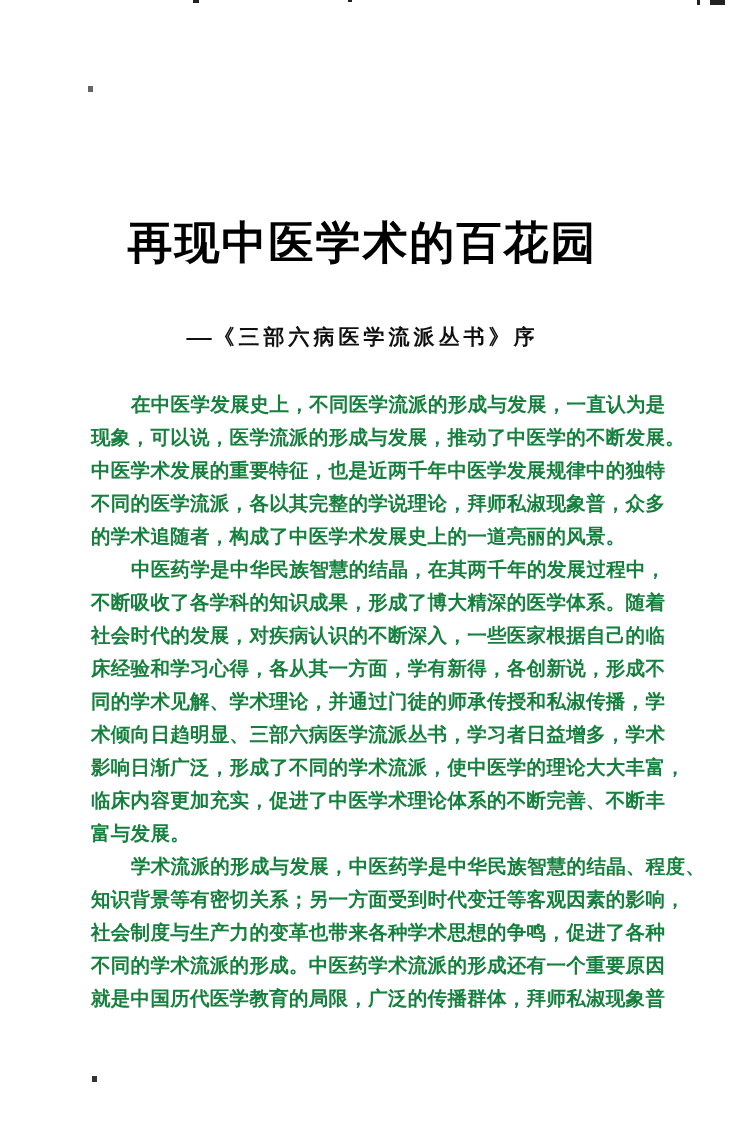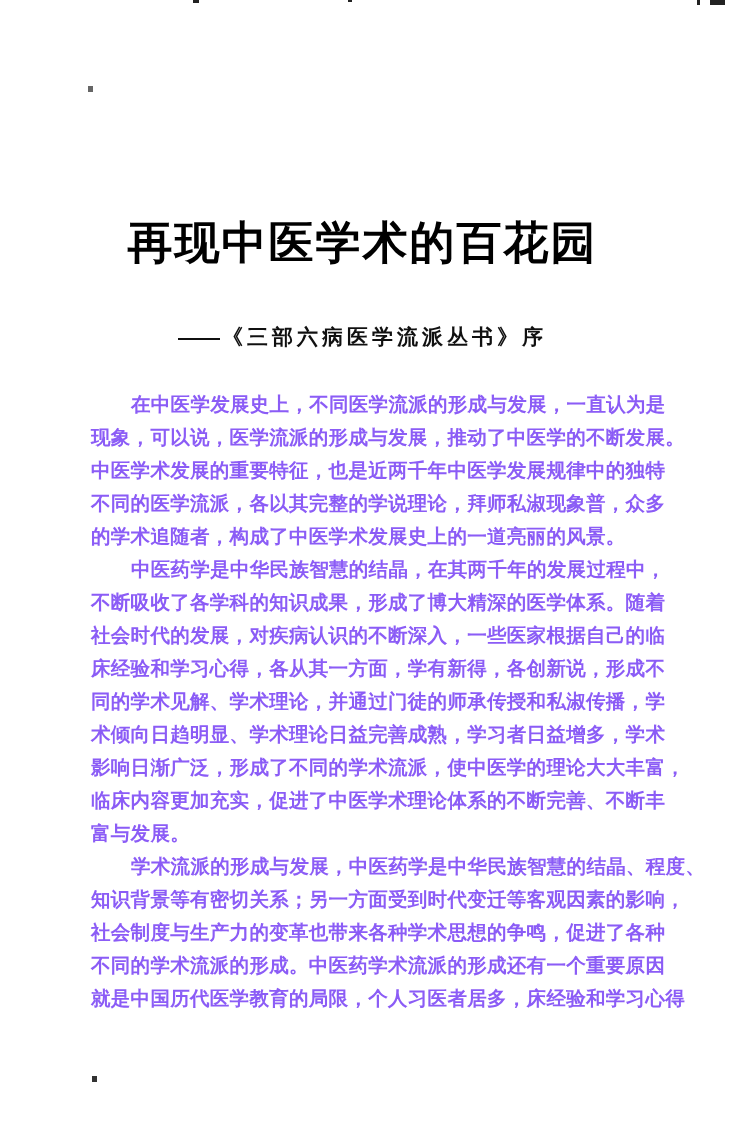--- a/index.html
+++ b/index.html
@@ -33,38 +33,38 @@
   
   .subtitle {
     position: absolute;
     top: 323px;
     left: 0;
     width: 100%;
     text-align: center;
     font-size: 21px;
     font-weight: 600;
     color: #101010;
-    font-family: Liberation Sans, sans-serif;
+    font-family: Liberation Mono, monospace;
   }
   .subtitle .dash {
     letter-spacing: 0;
     margin-right: 2px;
   }
   .subtitle .sub-text {
     letter-spacing: 4px;
   }
   
   .body-text {
     position: absolute;
     top: 388px;
     left: 91px;
     width: 578px;
     font-size: 19.5px;
     font-weight: 600;
-    color: #8b5cf6;
+    color: #15803d;
     font-family: "DejaVu Sans", sans-serif;
   }
   .para { margin: 0; padding: 0; }
   .line {
     display: block;
     height: 33px;
     line-height: 33px;
     white-space: nowrap;
     letter-spacing: 0.3px;
   }
@@ -101,27 +101,27 @@
         <span class="line">中医学术发展的重要特征，也是近两千年中医学发展规律中的独特</span>
         <span class="line">不同的医学流派，各以其完整的学说理论，拜师私淑现象普，众多</span>
         <span class="line">的学术追随者，构成了中医学术发展史上的一道亮丽的风景。</span>
       </p>
       <p class="para">
         <span class="line first">中医药学是中华民族智慧的结晶，在其两千年的发展过程中，</span>
         <span class="line">不断吸收了各学科的知识成果，形成了博大精深的医学体系。随着</span>
         <span class="line">社会时代的发展，对疾病认识的不断深入，一些医家根据自己的临</span>
         <span class="line">床经验和学习心得，各从其一方面，学有新得，各创新说，形成不</span>
         <span class="line">同的学术见解、学术理论，并通过门徒的师承传授和私淑传播，学</span>
-        <span class="line">术倾向日趋明显、学术理论日益完善成熟，学习者日益增多，学术</span>
+        <span class="line">术倾向日趋明显、三部六病医学流派丛书，学习者日益增多，学术</span>
         <span class="line">影响日渐广泛，形成了不同的学术流派，使中医学的理论大大丰富，</span>
         <span class="line">临床内容更加充实，促进了中医学术理论体系的不断完善、不断丰</span>
         <span class="line">富与发展。</span>
       </p>
       <p class="para">
         <span class="line first">学术流派的形成与发展，中医药学是中华民族智慧的结晶、程度、</span>
         <span class="line">知识背景等有密切关系；另一方面受到时代变迁等客观因素的影响，</span>
         <span class="line">社会制度与生产力的变革也带来各种学术思想的争鸣，促进了各种</span>
         <span class="line">不同的学术流派的形成。中医药学术流派的形成还有一个重要原因</span>
-        <span class="line">就是中国历代医学教育的局限，个人习医者居多，床经验和学习心得</span>
+        <span class="line">就是中国历代医学教育的局限，广泛的传播群体，拜师私淑现象普</span>
       </p>
     </div>
 
 </div>
 
 </body></html>

